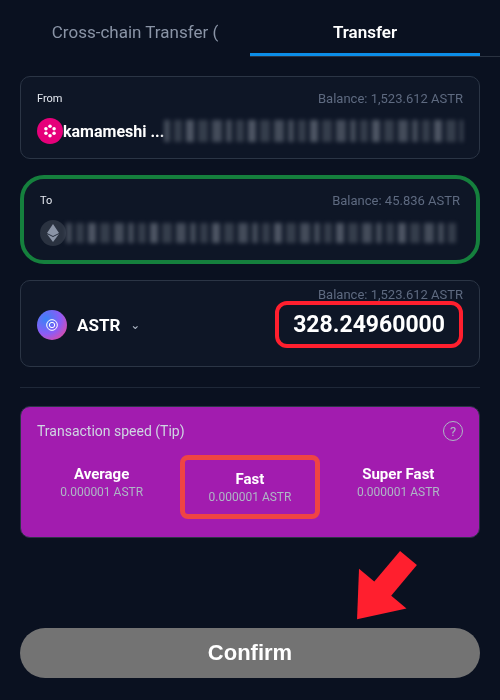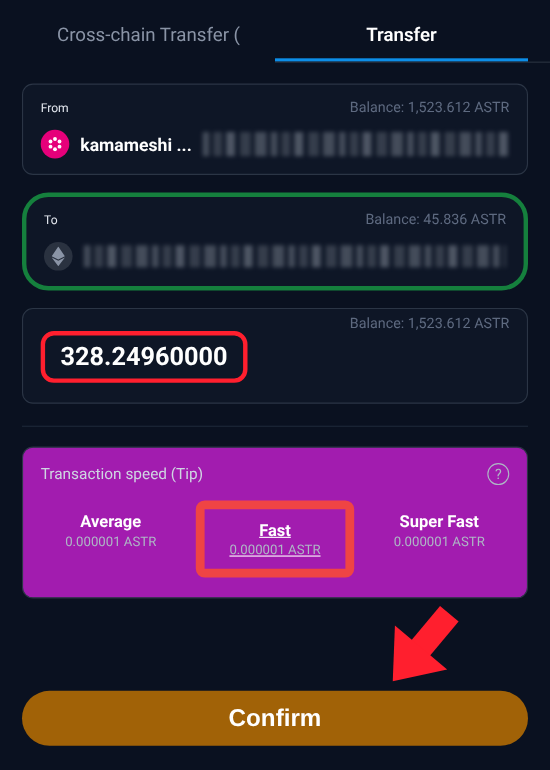--- a/index.html
+++ b/index.html
@@ -59,21 +59,21 @@
     border-radius: 24px;
   }
   .card-header {
     display: flex;
     justify-content: space-between;
     align-items: center;
     margin-bottom: 12px;
   }
   .label { font-size: 11px; color: #e5e9f0; }
   .balance { font-size: 13px; color: #5e6a80; }
-  .row { display: flex; align-items: center; gap: 10px; }
+  .row { display: flex; align-items: center; }
   .icon-circle {
     width: 26px; height: 26px; border-radius: 50%;
     display: flex; align-items: center; justify-content: center;
     flex-shrink: 0;
   }
   .polkadot { background: #e6007a; }
   .eth { background: #2a3240; }
   .wallet-name { font-weight: 700; font-size: 16px; color: #fff; white-space: nowrap; }
   .redacted {
     flex: 1;
@@ -129,28 +129,28 @@
     font-size: 13px; color: #aeb7c5;
   }
   .speed-options { display:flex; gap: 14px; }
   .speed-opt {
     flex: 1;
     text-align: center;
     padding: 10px 4px;
     border-radius: 8px;
     cursor: pointer;
   }
-  .speed-opt.selected { border: 8px solid #ef4444; text-decoration: underline; }
+  .speed-opt.selected { border: 5px solid #ef4444; }
   .speed-name { font-weight: 700; font-size: 15px; }
   .speed-val { font-size: 12px; color: #aeb7c5; margin-top: 2px; }
   .confirm {
     width: calc(100% - 40px);
     margin: 24px 20px 0;
     height: 50px;
-    background: #a16207;
+    background: #737373;
     border: none;
     border-radius: 26px;
     color: #fff;
     font-size: 22px;
     font-weight: 600;
     cursor: pointer;
     position: absolute;
     bottom: 22px;
     left: 0;
   }
@@ -203,20 +203,30 @@
         <svg width="12" height="18" viewBox="0 0 12 18">
             <path d="M6 0 L12 9 L6 12 L0 9 Z M6 13 L12 10 L6 18 L0 10 Z" fill="#8a94a6"></path>
           </svg>
       </span>
       <div class="redacted" style="height:20px"></div>
     </div>
   </div>
 
   <div class="token-card">
     <span class="token-balance">Balance: 1,523.612 ASTR</span>
+    <div class="token-left">
+      <span class="astr-icon">
+        <svg width="16" height="16" viewBox="0 0 24 24">
+            <circle cx="12" cy="12" r="8" fill="none" stroke="#fff" stroke-width="1.5"></circle>
+            <circle cx="12" cy="12" r="4" fill="none" stroke="#fff" stroke-width="1.5"></circle>
+          </svg>
+      </span>
+      <span class="token-sym">ASTR</span>
+      <span class="chev">⌄</span>
+    </div>
     <div class="amount-box">
       <span class="amount">328.24960000</span>
     </div>
   </div>
 
   <div class="hr"></div>
 
   <div class="speed-card">
     <div class="speed-header">
       <span class="speed-title">Transaction speed (Tip)</span>

